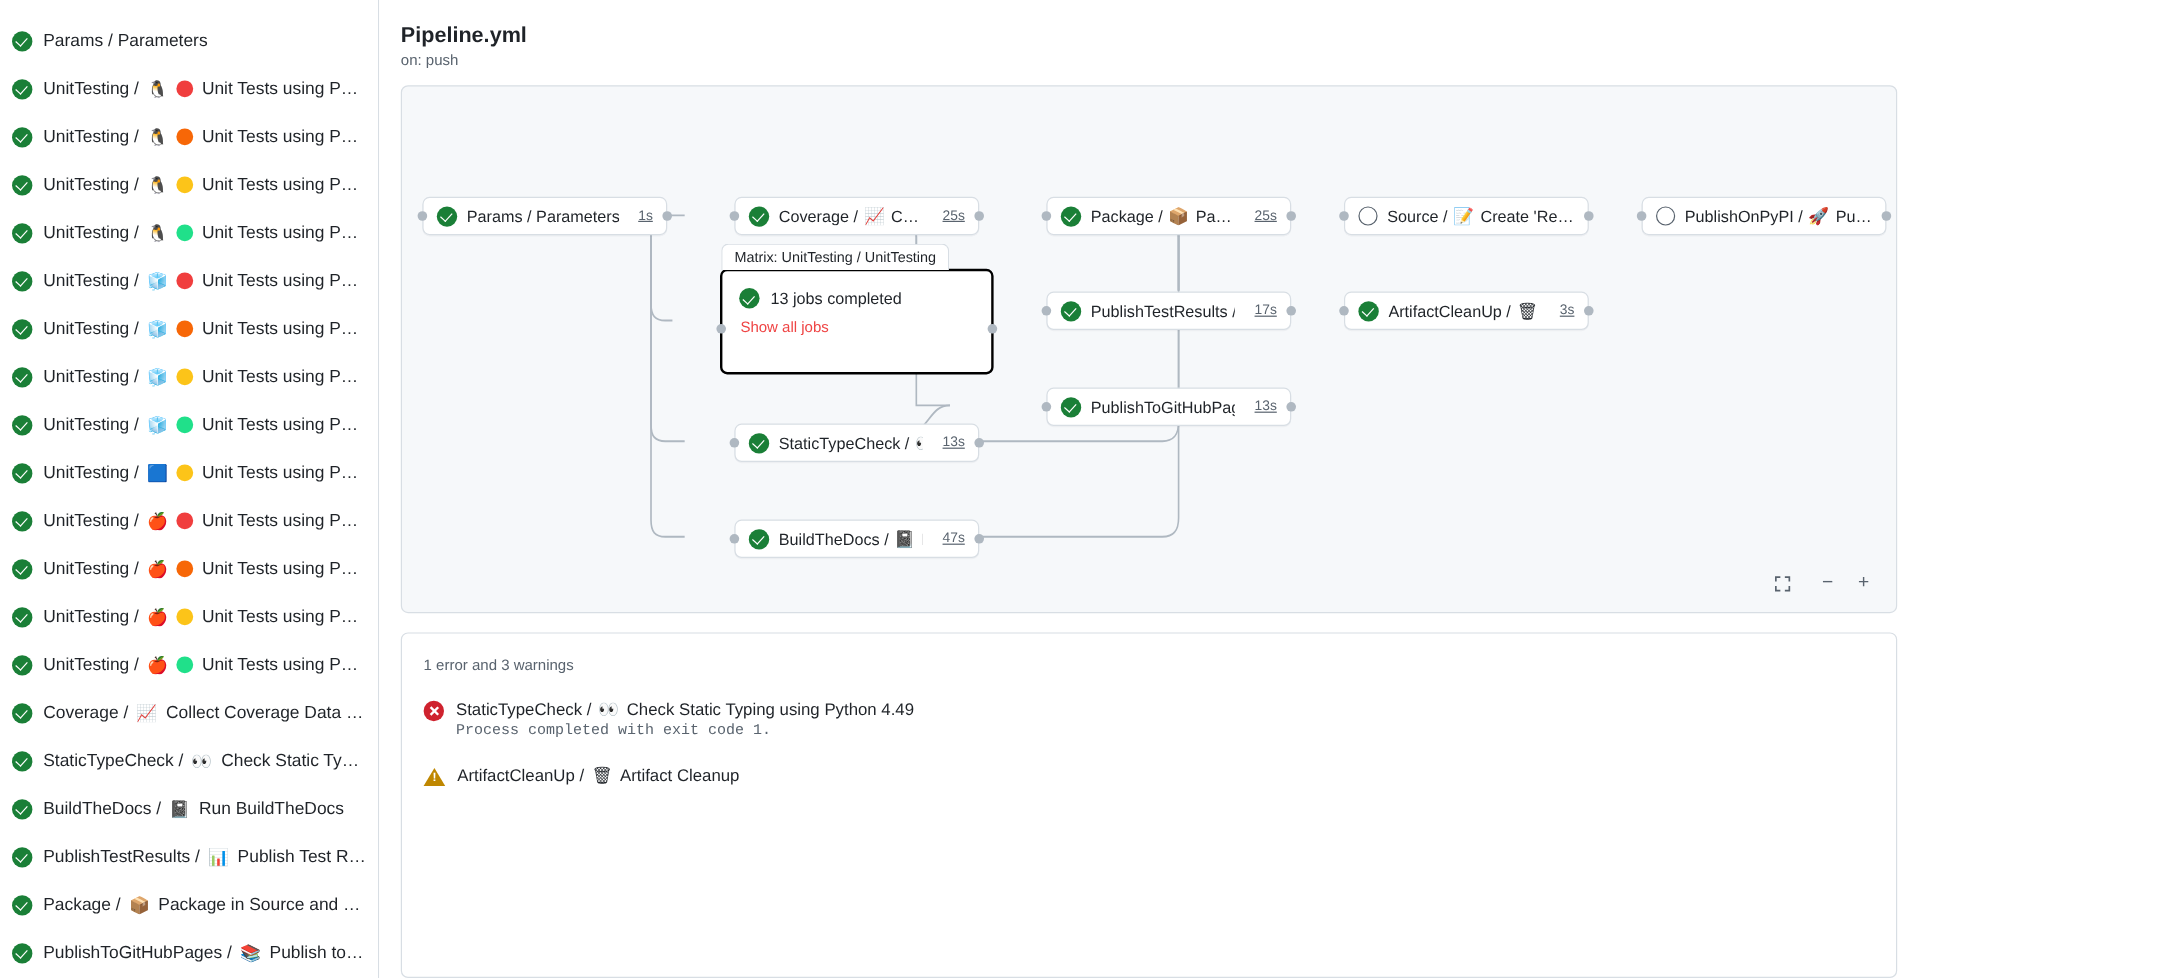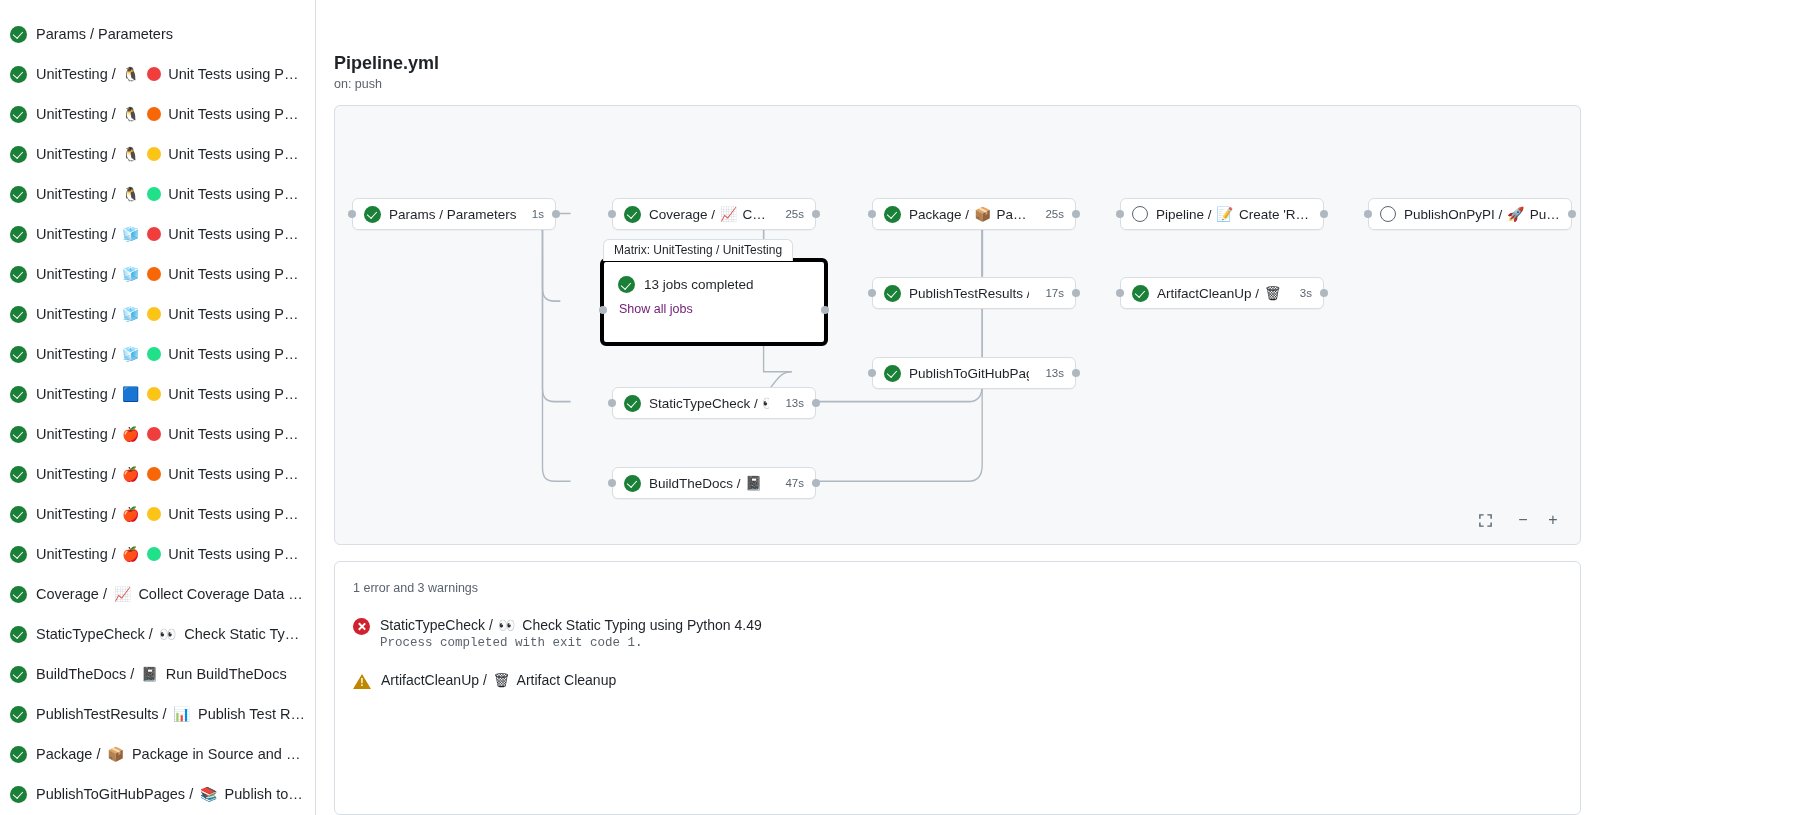--- a/index.html
+++ b/index.html
@@ -117,21 +117,20 @@
   .main {
     flex: 1 1 auto;
     background: #ffffff;
     padding: 0;
     overflow: hidden;
     display: flex;
     flex-direction: column;
   }
   .header {
     padding: 18px 0 14px 18px;
-    margin-top: 34px;
   }
   .header h1 {
     margin: 0;
     font-size: 18px;
     font-weight: 600;
     line-height: 22px;
     color: #1f2328;
   }
   .header .sub {
     margin-top: 3px;
@@ -172,37 +171,38 @@
   .node .n-label {
     overflow: hidden;
     text-overflow: ellipsis;
     max-width: 100%;
   }
   .node .n-dur {
     margin-left: auto;
     padding-left: 8px;
     font-size: 11.5px;
     color: #59636e;
+    text-decoration: underline;
   }
   .port {
     position: absolute;
     width: 8px; height: 8px;
     border-radius: 50%;
     background: #afb8c1;
     top: 50%;
     transform: translateY(-50%);
   }
   .port.left  { left: -5px; }
   .port.right { right: -5px; }
 
   
   .matrix-box {
     position: absolute;
     background: #ffffff;
-    border: 4px solid #000000;
+    border: 2px solid #000000;
     border-radius: 6px;
   }
   .matrix-tab {
     position: absolute;
     top: -23px; left: -1px;
     background: #ffffff;
     border: 1px solid #d8dee4;
     border-bottom: none;
     border-radius: 6px 6px 0 0;
     padding: 3px 10px 4px 10px;
@@ -217,21 +217,21 @@
     gap: 9px;
   }
   .matrix-row {
     display: flex;
     align-items: center;
     gap: 9px;
     font-size: 13.5px;
   }
   .matrix-link {
     font-size: 12.5px;
-    color: #701a75;
+    color: #ef4444;
     padding-left: 1px;
     cursor: pointer;
   }
 
   
   .zoom-controls {
     position: absolute;
     right: 14px; bottom: 12px;
     display: flex;
     align-items: center;
@@ -544,21 +544,21 @@
               <span class="emoji">📦</span>
               <span style="overflow: hidden; text-overflow: ellipsis; white-space: nowrap;">Package in So...</span>
             </span>
             <span class="n-dur">25s</span>
             <span class="port right"></span>
           </div>
           <div class="node" style="left: 785px; top: 92px; width: 204px;">
             <span class="port left"></span>
             <span class="ic-skip"></span>
             <span class="n-label" style="display: flex; align-items: center; gap: 5px; overflow: hidden;">
-              <span>Pipeline / </span>
+              <span>Source / </span>
               <span class="emoji">📝</span>
               <span style="overflow: hidden; text-overflow: ellipsis; white-space: nowrap;">Create 'Release P...</span>
             </span>
             <span class="port right"></span>
           </div>
           <div class="node" style="left: 1033px; top: 92px; width: 204px;">
             <span class="port left"></span>
             <span class="ic-skip"></span>
             <span class="n-label" style="display: flex; align-items: center; gap: 5px; overflow: hidden;">
               <span>PublishOnPyPI / </span>

